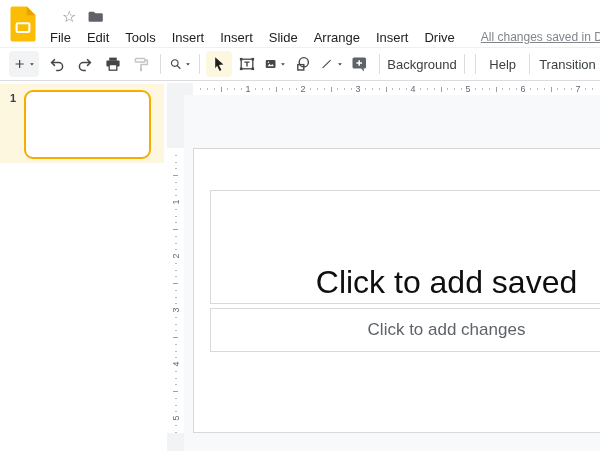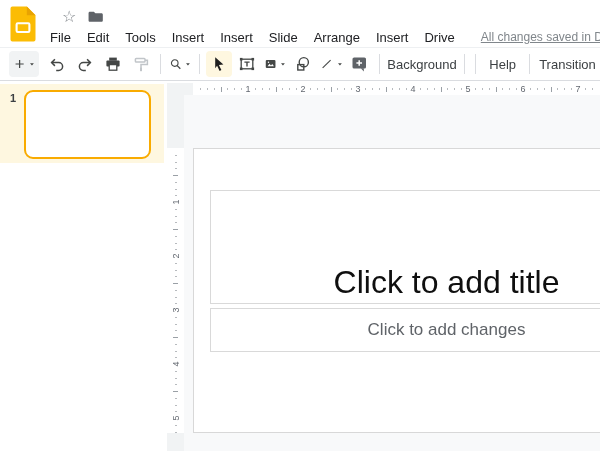--- a/index.html
+++ b/index.html
@@ -332,21 +332,21 @@
           <span class="v-tick" style="top: 314.8px;"></span>
           <span class="v-tick" style="top: 321.5px;"></span>
           <span class="v-tick" style="top: 328.3px;"></span>
           <span class="v-num" style="top: 335px;">5</span>
           <span class="v-tick" style="top: 341.8px;"></span>
           <span class="v-tick" style="top: 348.5px;"></span>
         </div>
 
       <div class="slide">
         <div class="ph title-ph">
-          <span>Click to add title</span>
+          <span>Click to add saved</span>
         </div>
         <div class="ph subtitle-ph">
           <span>Click to add changes</span>
         </div>
       </div>
     </div>
 
   </div>
 </div>
 

